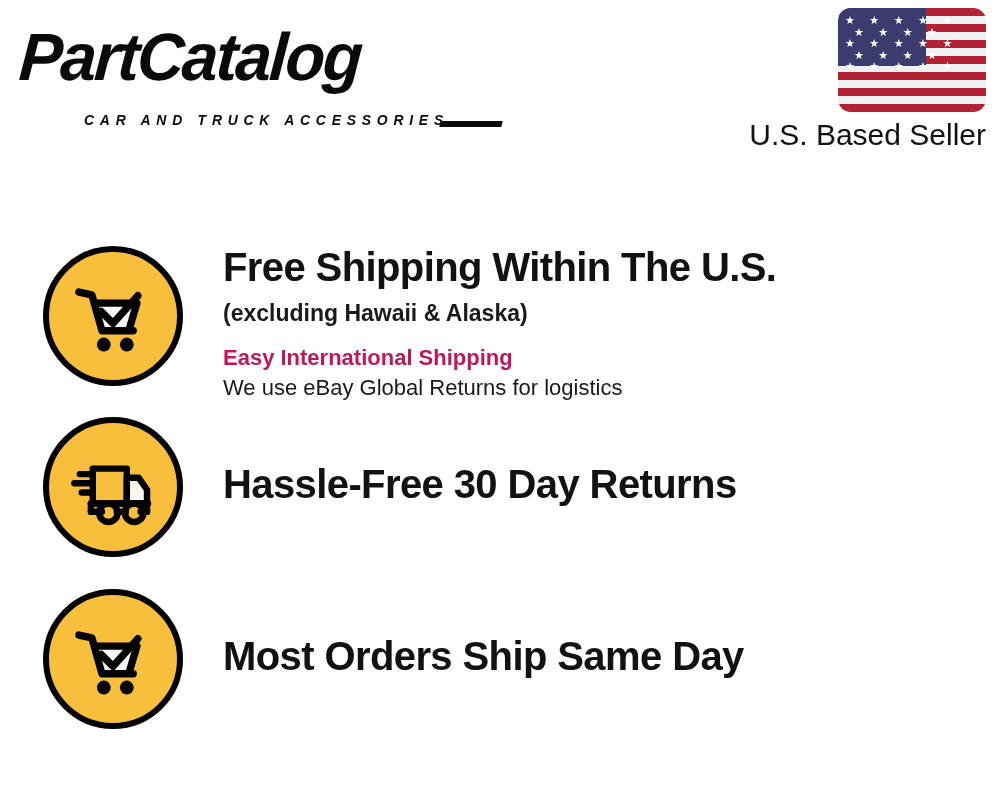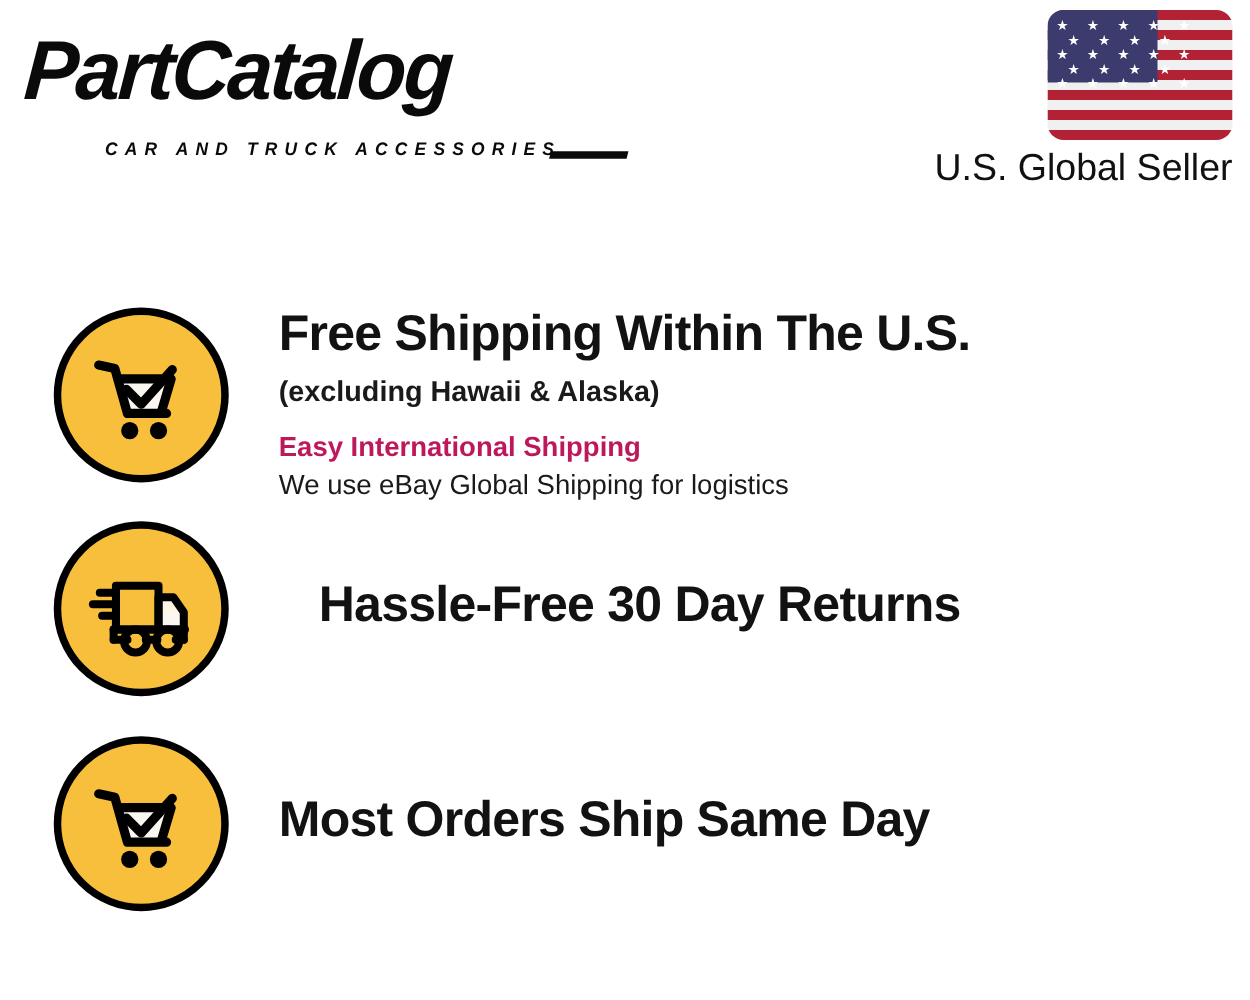--- a/index.html
+++ b/index.html
@@ -134,21 +134,21 @@
     width: 1000px;
   }
   .feature-row {
     position: absolute;
     left: 0;
     width: 1000px;
     display: flex;
     align-items: flex-start;
   }
   .feature-row.r0 { top: 0px; }
-  .feature-row.r1 { top: 171px; gap: 32px; }
+  .feature-row.r1 { top: 171px; }
   .feature-row.r2 { top: 343px; }
 
   .icon-circle {
     position: relative;
     flex: 0 0 auto;
     margin-left: 43px;
     width: 140px;
     height: 140px;
     border-radius: 50%;
     background: #f8bf3c;
@@ -233,41 +233,41 @@
         <span class="stripe" style="top:80px"></span>
         <span class="stripe" style="top:96px"></span>
       </span>
       <span class="canton"></span>
       <span class="stars">★ ★ ★ ★ ★
  ★ ★ ★ ★
 ★ ★ ★ ★ ★
  ★ ★ ★ ★
 ★ ★ ★ ★ ★</span>
     </span>
-    <span class="seller-label">U.S. Global Seller</span>
+    <span class="seller-label">U.S. Based Seller</span>
   </div>
 
   <div class="features">
 
     <div class="feature-row r0">
       <div class="icon-circle">
         <svg viewBox="0 0 100 100" xmlns="http://www.w3.org/2000/svg">
           <polygon points="31,35 72,35 65,63 38,63" fill="#FAF7F0"></polygon>
           <path d="M13 24 L27 27 L38 66 L72 66" fill="none" stroke="#000" stroke-width="8" stroke-linecap="round" stroke-linejoin="round"></path>
           <path d="M30 36 L76 36 L68 63" fill="none" stroke="#000" stroke-width="8" stroke-linecap="round" stroke-linejoin="round"></path>
           <path d="M37 45 L50 58 L77 28" fill="none" stroke="#000" stroke-width="8" stroke-linecap="round" stroke-linejoin="round"></path>
           <circle cx="40" cy="81" r="7.5" fill="#000"></circle>
           <circle cx="65" cy="81" r="7.5" fill="#000"></circle>
         </svg>
       </div>
       <div class="feature-text">
         <div class="feature-title">Free Shipping Within The U.S.</div>
         <div class="feature-sub">(excluding Hawaii &amp; Alaska)</div>
         <div class="feature-sub-strong">Easy International Shipping</div>
-        <div class="feature-sub-note">We use eBay Global Shipping for logistics</div>
+        <div class="feature-sub-note">We use eBay Global Returns for logistics</div>
       </div>
     </div>
 
     <div class="feature-row r1">
       <div class="icon-circle">
         <svg viewBox="0 0 100 100" xmlns="http://www.w3.org/2000/svg">
           <path d="M65 38 h12 l10 14 v18 h-22 z" fill="#FAF7F0"></path>
           <rect x="69" y="42" width="13" height="11" fill="#FDF6E3"></rect>
           <path d="M28 30 h37 v38 h-37 z" fill="none" stroke="#000" stroke-width="7" stroke-linejoin="round"></path>
           <path d="M65 40 h13 l9 13 v15 h-22 z" fill="none" stroke="#000" stroke-width="7" stroke-linejoin="round"></path>

